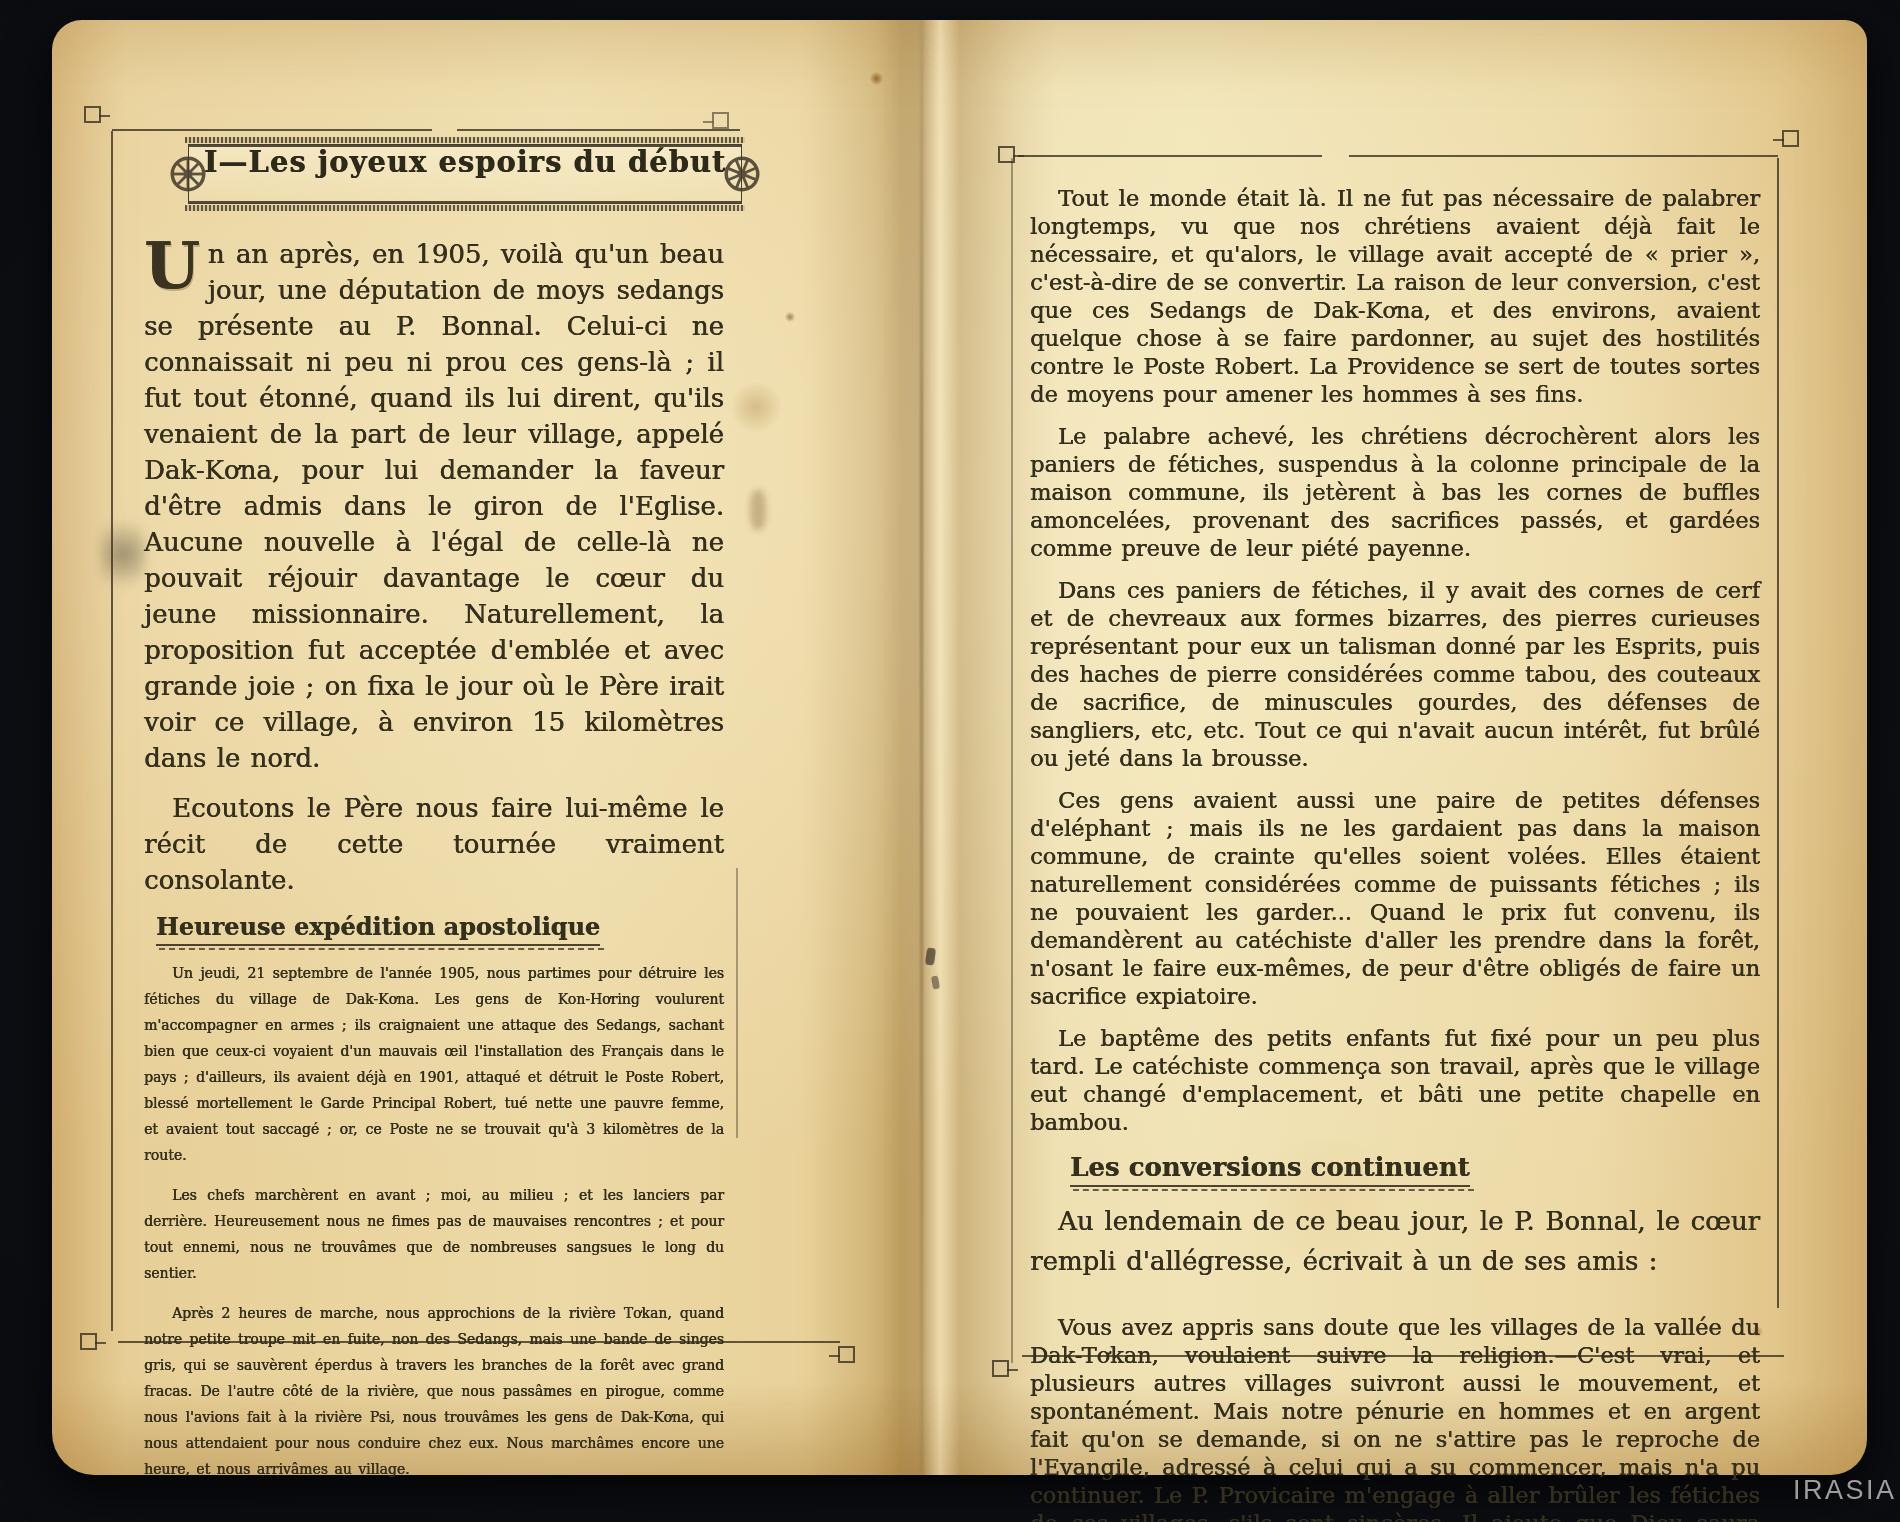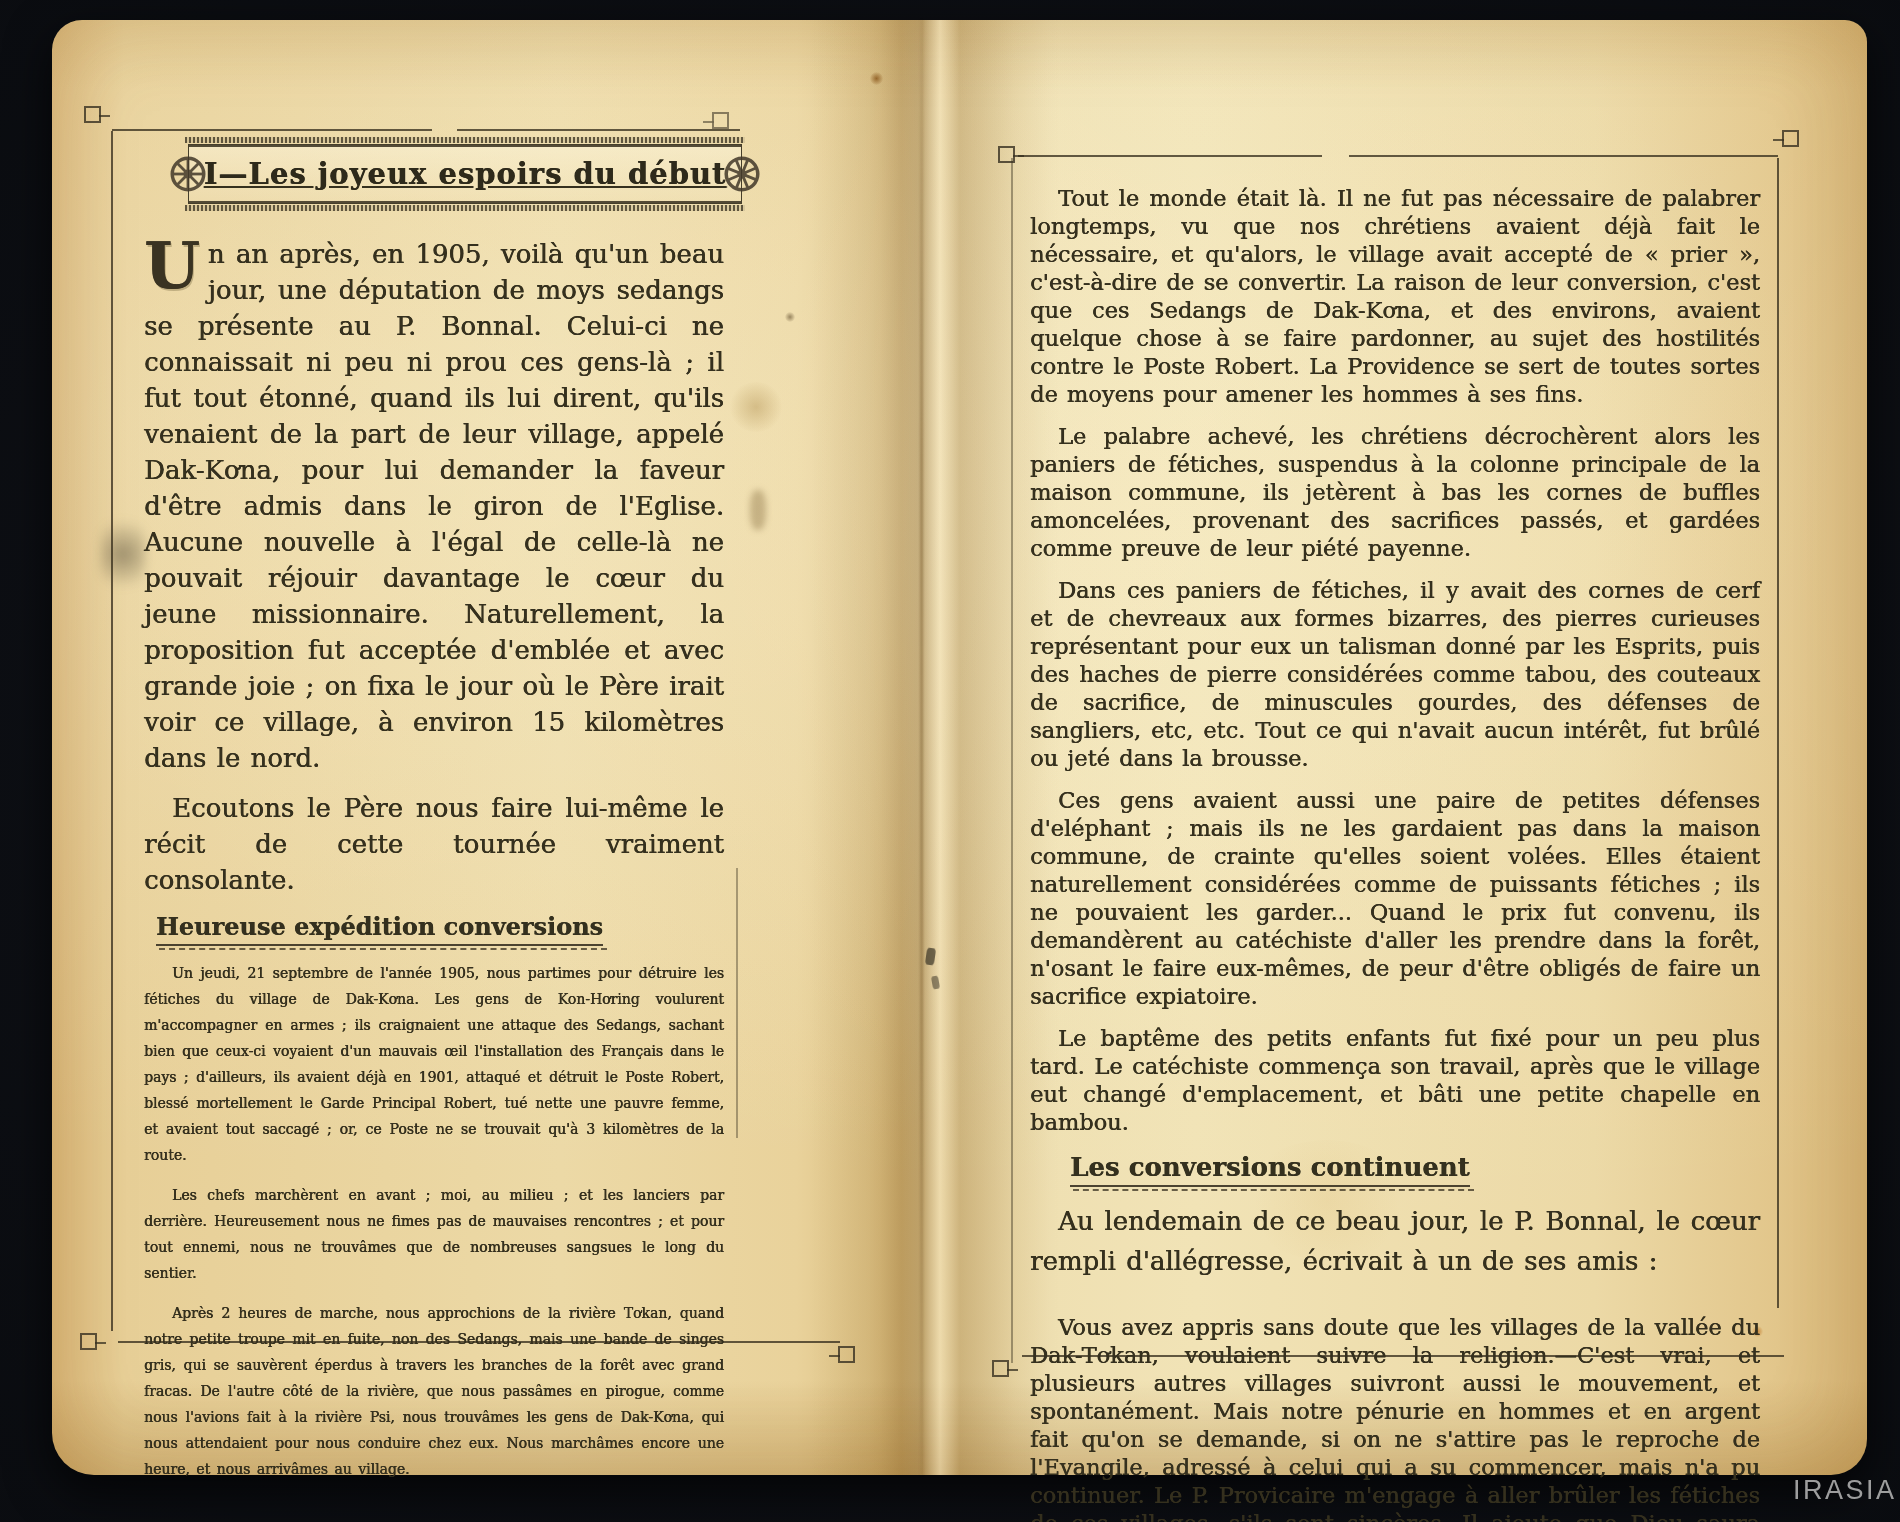--- a/index.html
+++ b/index.html
@@ -40,25 +40,25 @@
   .big{font-size:26px;line-height:36px;}
   .sm{font-size:14px;line-height:26px;}
   .rn{font-size:22.5px;line-height:28px;}
   .rb{font-size:26px;line-height:40px;}
   
   .dropcap{float:left;font-size:64px;line-height:52px;font-weight:bold;
     padding:4px 8px 0 0;color:#3a3322;
     text-shadow:1.5px 1.5px 0 rgba(90,75,40,.30), 0.5px 0 0 currentColor;}
   
   .title-box{position:relative;margin:6px 0 32px 58px;width:552px;height:58px;
-    display:flex;align-items:center;justify-content:center;
+    display:flex;align-items:flex-start;justify-content:center;
     border:1.5px solid #463f2b;
     background:linear-gradient(180deg, rgba(255,250,228,.45), rgba(244,232,196,.18));
     box-shadow:inset 0 3px 0 -1px rgba(70,62,43,.85), inset 0 -3px 0 -1px rgba(70,62,43,.85),
-               inset 0 7px 0 -5px rgba(70,62,43,.5), inset 0 -7px 0 -5px rgba(70,62,43,.5);text-decoration:underline;}
+               inset 0 7px 0 -5px rgba(70,62,43,.5), inset 0 -7px 0 -5px rgba(70,62,43,.5);}
   .title-box::before,.title-box::after{content:"";position:absolute;left:-4px;right:-4px;height:6px;
     background:repeating-linear-gradient(90deg, rgba(70,62,43,.85) 0 2px, rgba(70,62,43,.12) 2px 4px);}
   .title-box::before{top:-8px;}
   .title-box::after{bottom:-8px;}
   .title-text{font-weight:bold;font-size:29px;letter-spacing:1px;color:#2e2a1b;
     text-shadow:0.5px 0 0 currentColor;}
   .rosette{position:absolute;top:50%;transform:translateY(-50%);width:42px;height:42px;opacity:.85;}
   .rosette.left{left:-22px;}
   .rosette.right{right:-22px;transform:translateY(-50%) rotate(22deg);}
   
@@ -143,21 +143,21 @@
             <line x1="3" y1="12" x2="21" y2="12"></line>
           <line x1="5.6" y1="5.6" x2="18.4" y2="18.4"></line>
             <line x1="18.4" y1="5.6" x2="5.6" y2="18.4"></line>
         </g>
       </svg>
     </div>
 
     <p class="big"><span class="dropcap">U</span><span>n an après, en 1905, voilà qu'un beau jour, une députation de moys sedangs se présente au P. Bonnal. Celui-ci ne connaissait ni peu ni prou ces gens-là ; il fut tout étonné, quand ils lui dirent, qu'ils venaient de la part de leur village, appelé Dak-Kơna, pour lui demander la faveur d'être admis dans le giron de l'Eglise. Aucune nouvelle à l'égal de celle-là ne pouvait réjouir davantage le cœur du jeune missionnaire. Naturellement, la proposition fut acceptée d'emblée et avec grande joie ; on fixa le jour où le Père irait voir ce village, à environ 15 kilomètres dans le nord.</span></p>
     <p class="big indent">Ecoutons le Père nous faire lui-même le récit de cette tournée vraiment consolante.</p>
 
-    <h3 class="subhead"><span>Heureuse expédition conversions</span></h3>
+    <h3 class="subhead"><span>Heureuse expédition apostolique</span></h3>
 
     <p class="sm indent">Un jeudi, 21 septembre de l'année 1905, nous partimes pour détruire les fétiches du village de Dak-Kơna. Les gens de Kon-Hơring voulurent m'accompagner en armes ; ils craignaient une attaque des Sedangs, sachant bien que ceux-ci voyaient d'un mauvais œil l'installation des Français dans le pays ; d'ailleurs, ils avaient déjà en 1901, attaqué et détruit le Poste Robert, blessé mortellement le Garde Principal Robert, tué nette une pauvre femme, et avaient tout saccagé ; or, ce Poste ne se trouvait qu'à 3 kilomètres de la route.</p>
     <p class="sm indent">Les chefs marchèrent en avant ; moi, au milieu ; et les lanciers par derrière. Heureusement nous ne fimes pas de mauvaises rencontres ; et pour tout ennemi, nous ne trouvâmes que de nombreuses sangsues le long du sentier.</p>
     <p class="sm indent">Après 2 heures de marche, nous approchions de la rivière Tơkan, quand notre petite troupe mit en fuite, non des Sedangs, mais une bande de singes gris, qui se sauvèrent éperdus à travers les branches de la forêt avec grand fracas. De l'autre côté de la rivière, que nous passâmes en pirogue, comme nous l'avions fait à la rivière Psi, nous trouvâmes les gens de Dak-Kơna, qui nous attendaient pour nous conduire chez eux. Nous marchâmes encore une heure, et nous arrivâmes au village.</p>
   </div>
 
   <div class="col right-col">
     <p class="rn indent">Tout le monde était là. Il ne fut pas nécessaire de palabrer longtemps, vu que nos chrétiens avaient déjà fait le nécessaire, et qu'alors, le village avait accepté de « prier », c'est-à-dire de se convertir. La raison de leur conversion, c'est que ces Sedangs de Dak-Kơna, et des environs, avaient quelque chose à se faire pardonner, au sujet des hostilités contre le Poste Robert. La Providence se sert de toutes sortes de moyens pour amener les hommes à ses fins.</p>
     <p class="rn indent">Le palabre achevé, les chrétiens décrochèrent alors les paniers de fétiches, suspendus à la colonne principale de la maison commune, ils jetèrent à bas les cornes de buffles amoncelées, provenant des sacrifices passés, et gardées comme preuve de leur piété payenne.</p>
     <p class="rn indent">Dans ces paniers de fétiches, il y avait des cornes de cerf et de chevreaux aux formes bizarres, des pierres curieuses représentant pour eux un talisman donné par les Esprits, puis des haches de pierre considérées comme tabou, des couteaux de sacrifice, de minuscules gourdes, des défenses de sangliers, etc, etc. Tout ce qui n'avait aucun intérêt, fut brûlé ou jeté dans la brousse.</p>

